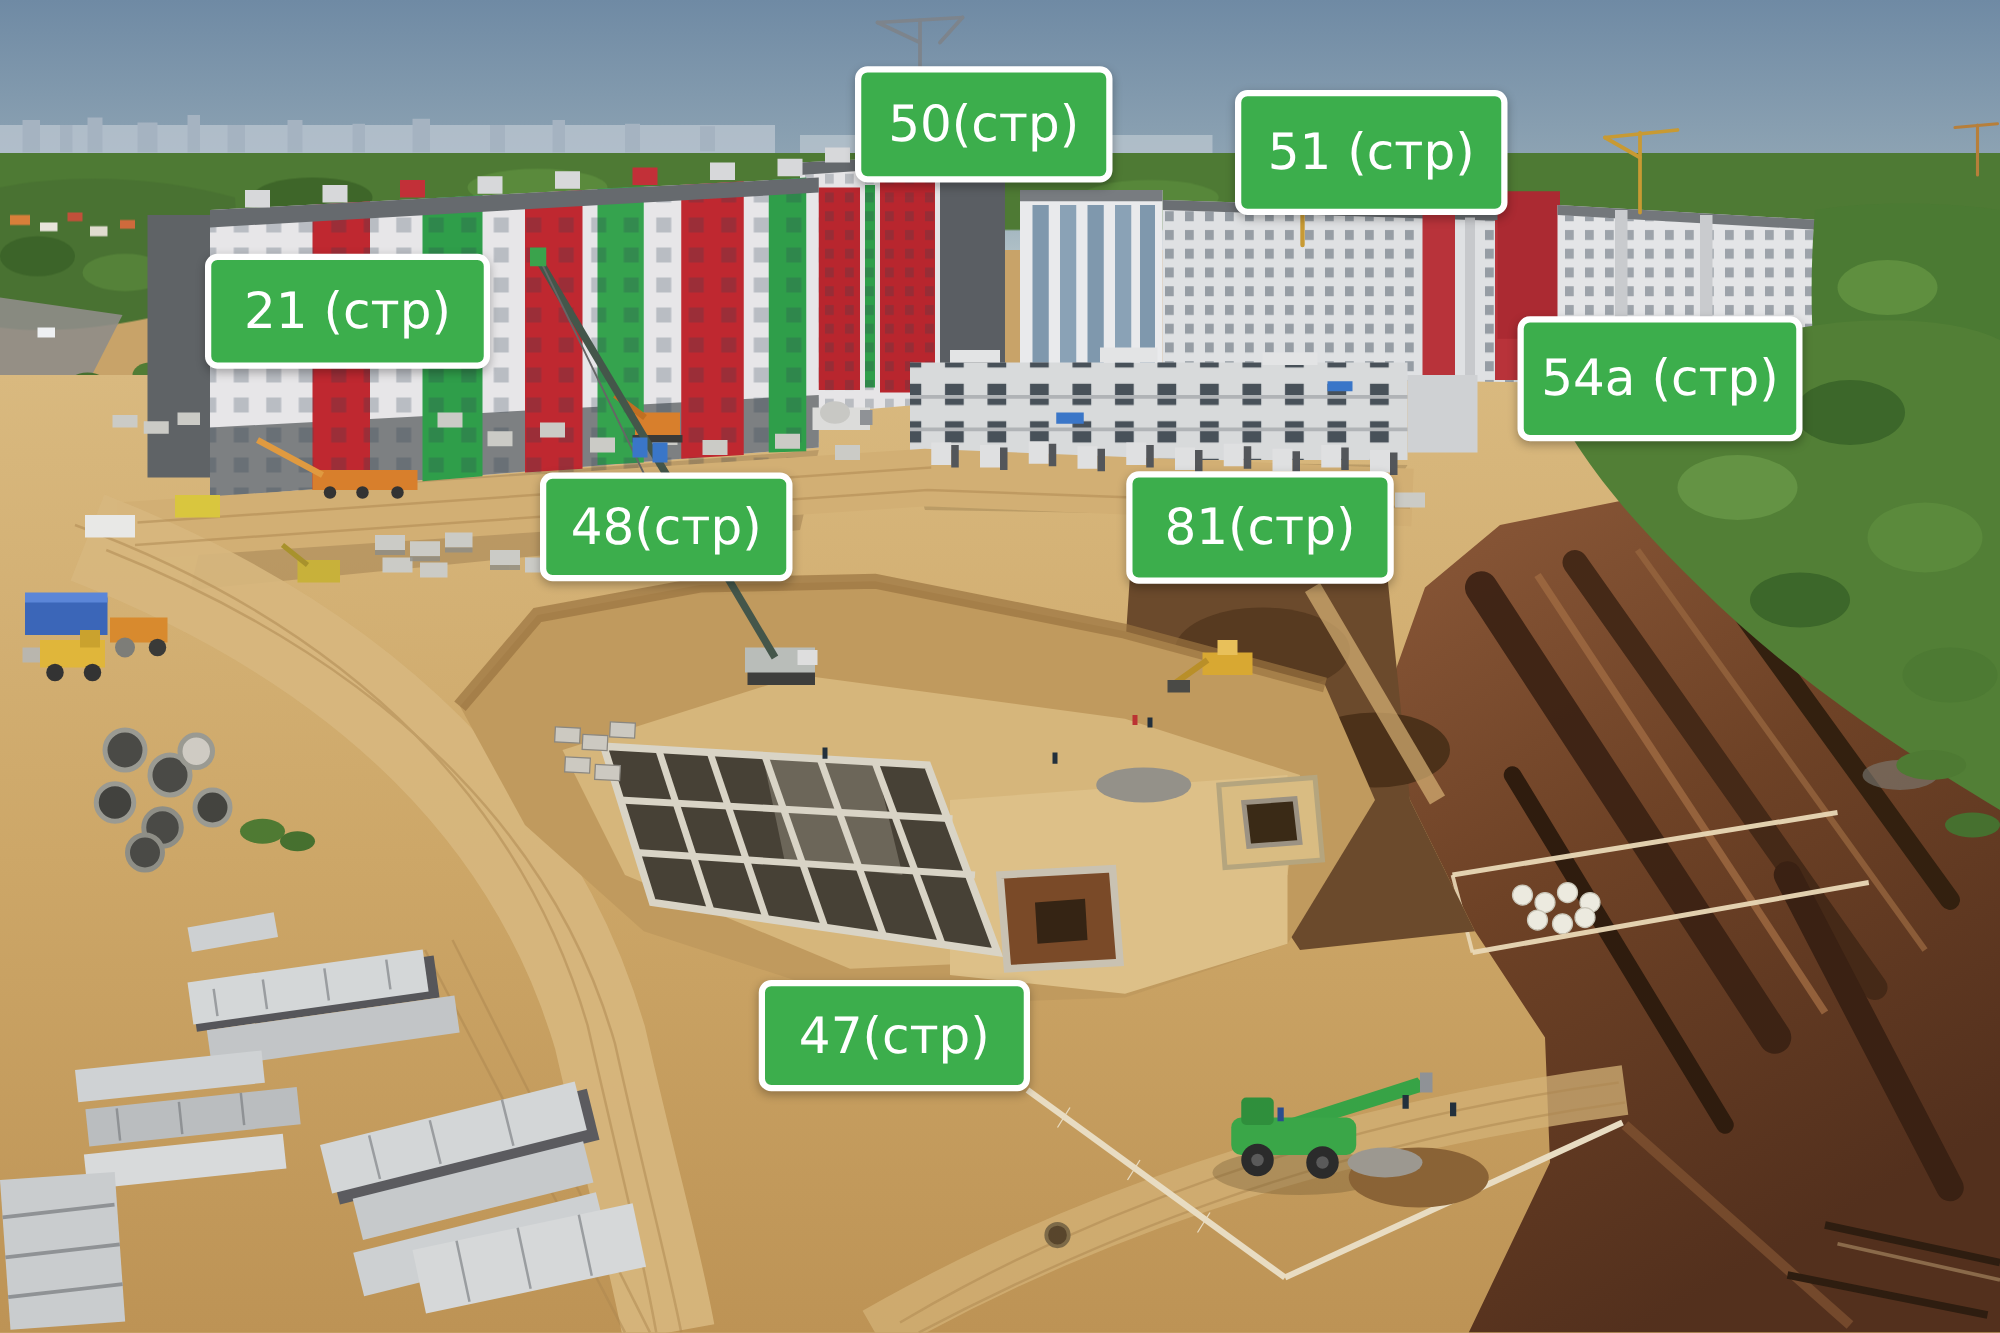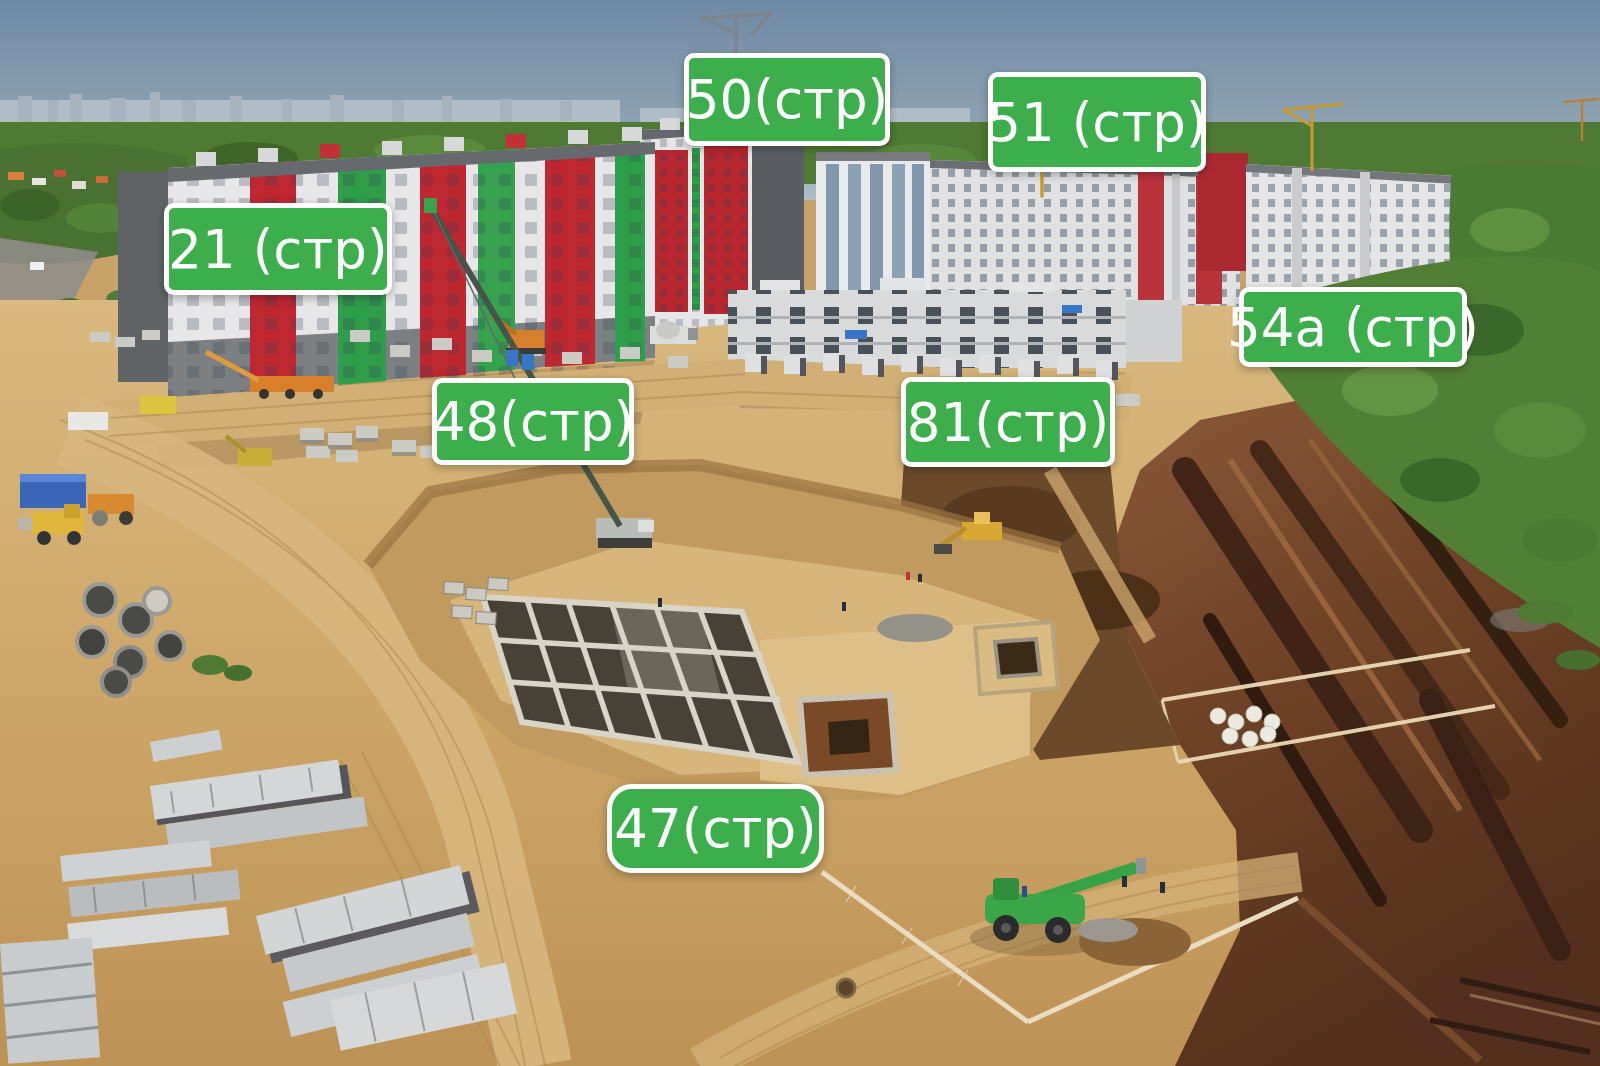--- a/index.html
+++ b/index.html
@@ -5,21 +5,21 @@
   html,body{margin:0;padding:0;background:#222;}
   .scene{position:relative;width:1600px;height:1066px;overflow:hidden;background:#c8a369;
          font-family:"DejaVu Sans","Liberation Sans",sans-serif;}
   .scene svg{position:absolute;left:0;top:0;display:block;}
   .bldg-label{
     position:absolute;display:flex;align-items:center;justify-content:center;
     background:var(--label-bg,#3cae4c);
     border:5px solid var(--label-border,#ffffff);
     border-radius:10px;
     color:var(--label-text,#ffffff);
-    font-size:53px;font-weight:400;letter-spacing:0;white-space:nowrap;
+    font-size:40px;font-weight:400;letter-spacing:0;white-space:nowrap;
     box-shadow:0 3px 8px rgba(0,0,0,.28);
     box-sizing:border-box;cursor:pointer;
   }
 </style>
 </head>
 <body>
 
 <div class="scene">
 
 <svg width="1600" height="1066" viewBox="0 0 1600 1066">
@@ -512,18 +512,18 @@
       <rect x="842" y="602" width="4" height="9" fill="#23303c"></rect>
       <rect x="906" y="572" width="4" height="8" fill="#b33"></rect>
       <rect x="918" y="574" width="4" height="8" fill="#23303c"></rect>
     </g>
   </g>
 </svg>
 
 <div class="bldg-label" style="left:684px;top:53px;width:206px;height:93px;">50(стр)</div>
 <div class="bldg-label" style="left:988px;top:72px;width:218px;height:100px;">51 (стр)</div>
 <div class="bldg-label" style="left:164px;top:203px;width:228px;height:92px;">21 (стр)</div>
-<div class="bldg-label" style="left:1239px;top:253px;width:228px;height:80px;margin-top:34px;">54а (стр)</div>
+<div class="bldg-label" style="left:1214px;top:253px;width:228px;height:100px;">54а (стр)</div>
 <div class="bldg-label" style="left:432px;top:378px;width:202px;height:87px;">48(стр)</div>
 <div class="bldg-label" style="left:901px;top:377px;width:214px;height:90px;">81(стр)</div>
-<div class="bldg-label" style="left:607px;top:784px;width:217px;height:89px;border-radius:25px;">47(стр)</div>
+<div class="bldg-label" style="left:607px;top:784px;width:217px;height:89px;">47(стр)</div>
 
 </div>
 
 </body></html>

